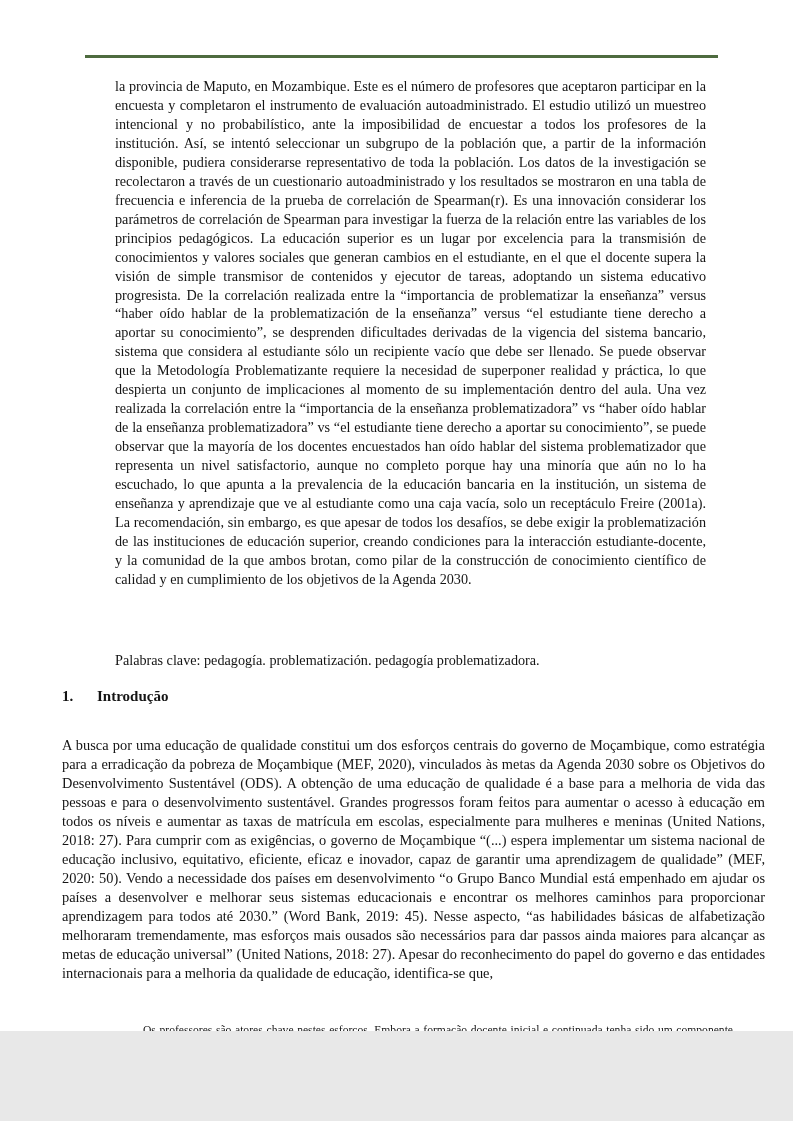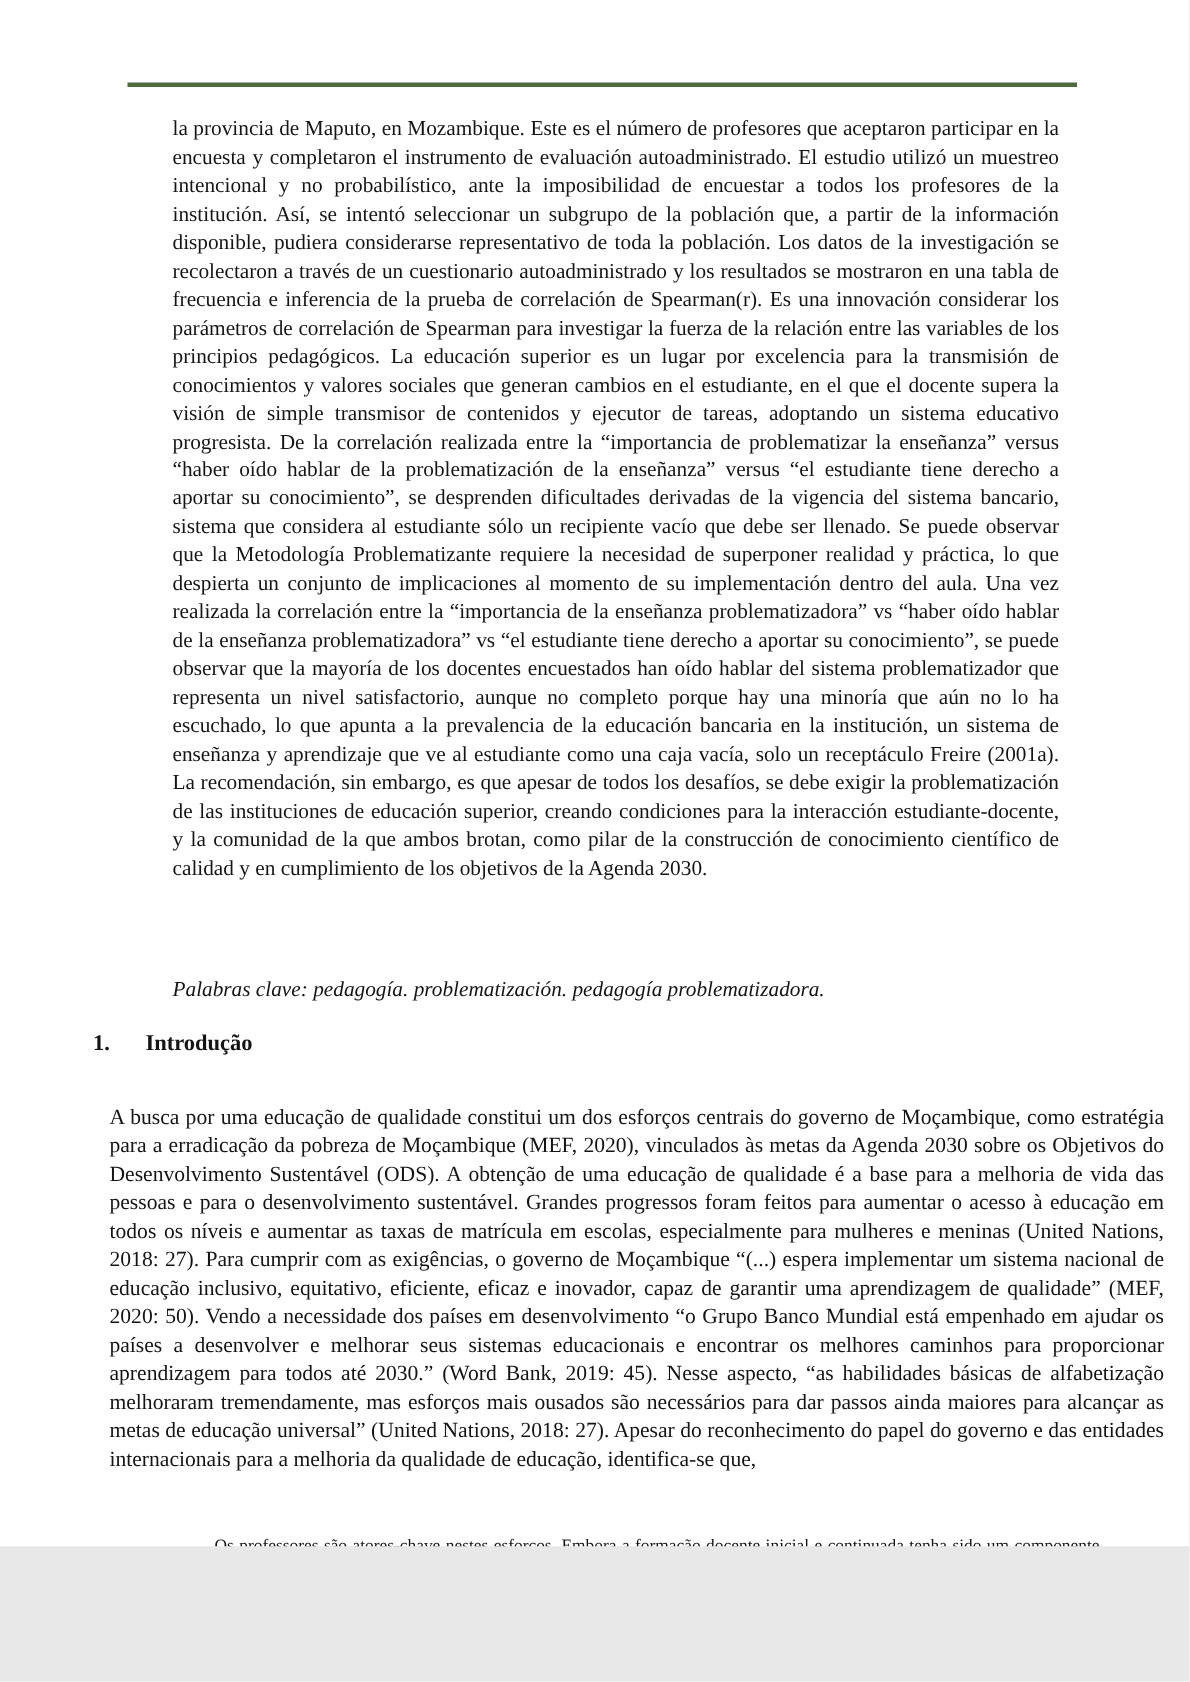--- a/index.html
+++ b/index.html
@@ -17,29 +17,29 @@
     width:633px;height:3px;
     background:#4e6b3f;
   }
   .abstract{
     position:absolute;left:115px;top:63px;width:591px;
     font-size:14.2px;line-height:18.93px;
     text-align:justify;
   }
   .keywords{
     position:absolute;left:115px;top:637px;width:591px;
-    font-size:14.2px;line-height:18.93px;font-style:italic;
+    font-size:14.2px;line-height:18.93px;
   }
   .section-heading{
     position:absolute;left:62px;top:688px;
     font-size:15px;font-weight:bold;
   }
   .section-heading .num{display:inline-block;width:35px;}
   .intro{
-    position:absolute;left:73px;top:722px;width:703px;
+    position:absolute;left:62px;top:722px;width:703px;
     font-size:14.4px;line-height:19px;
     text-align:justify;
   }
   .blockquote{
     position:absolute;left:143px;top:1010px;width:590px;
     font-size:11.6px;line-height:17px;
     text-align:justify;
   }
   .footer{
     position:absolute;left:0;top:1078px;width:793px;height:36px;

